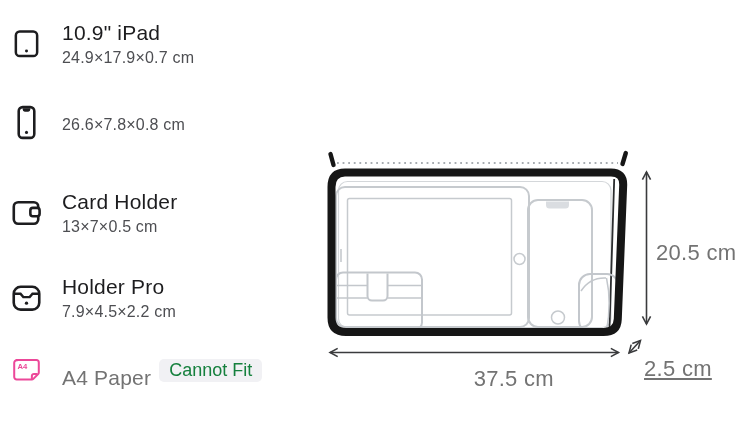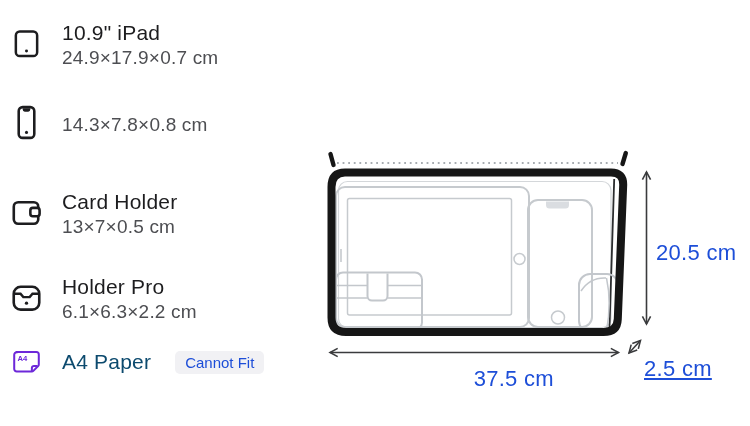--- a/index.html
+++ b/index.html
@@ -7,31 +7,31 @@
     width:750px;height:426px;position:relative;background:#ffffff;
     font-family:"Liberation Sans","DejaVu Sans",sans-serif;
     overflow:hidden;
   }
   
   .list-row{position:absolute;left:10px;display:flex;align-items:center;}
   .icon-cell{width:32px;display:flex;justify-content:center;align-items:center;margin-right:20px;color:#1d1d1f;}
   .text-cell{display:flex;flex-direction:column;}
   .title-line{display:flex;align-items:center;}
   .title{font-size:21px;line-height:24px;color:#1d1d1f;letter-spacing:.2px;white-space:nowrap;}
-  .dims{font-size:19px;line-height:18px;margin-top:4px;color:#4d4e52;letter-spacing:.2px;white-space:nowrap;}
+  .dims{font-size:16px;line-height:18px;margin-top:4px;color:#4d4e52;letter-spacing:.2px;white-space:nowrap;}
   .badge{
-    display:inline-block;margin-left:24px;background:#f1f1f4;color:#1d4ed8;
-    font-size:15px;line-height:17px;padding:3px 10px;border-radius:5px;white-space:nowrap;
+    display:inline-block;margin-left:8px;background:#f1f1f4;color:#15803d;
+    font-size:18px;line-height:17px;padding:3px 10px;border-radius:5px;white-space:nowrap;
   }
-  .row-disabled .icon-cell{color:#6d28d9;}
-  .row-disabled .title{color:#0c4a6e;}
+  .row-disabled .icon-cell{color:#ec4899;}
+  .row-disabled .title{color:#737373;margin-top:16px;}
   .row-disabled .dims{color:#c2c6ce;}
   
   .diagram{position:absolute;left:300px;top:140px;width:450px;height:286px;}
-  .dim-label{position:absolute;font-size:22px;color:#1d4ed8;letter-spacing:.3px;white-space:nowrap;}
+  .dim-label{position:absolute;font-size:22px;color:#737373;letter-spacing:.3px;white-space:nowrap;}
 </style>
 </head>
 <body>
 
 <div>
 
   <div class="list-row" style="top:21px">
     <div class="icon-cell">
       <svg width="25" height="30" viewBox="0 0 27 30">
         <rect x="2" y="1.6" width="23" height="26.4" rx="4.2" fill="none" stroke="currentColor" stroke-width="2.7"></rect>
@@ -48,21 +48,21 @@
 
   <div class="list-row" style="top:105px">
     <div class="icon-cell">
       <svg width="19" height="35" viewBox="0 0 20 36">
         <rect x="1.8" y="1.8" width="16.4" height="32.4" rx="4.2" fill="none" stroke="currentColor" stroke-width="2.7"></rect>
         <path d="M6 3 h8 v1.4 a2.2 2.2 0 0 1 -2.2 2.2 h-3.6 a2.2 2.2 0 0 1 -2.2 -2.2 z" fill="currentColor"></path>
         <circle cx="10" cy="28.4" r="1.6" fill="currentColor"></circle>
       </svg>
     </div>
     <div class="text-cell">
-      <span class="dims">14.3×7.8×0.8 cm</span>
+      <span class="dims">26.6×7.8×0.8 cm</span>
     </div>
   </div>
 
   <div class="list-row" style="top:190px">
     <div class="icon-cell">
       <svg width="29" height="26" viewBox="0 0 30 27">
         <rect x="1.8" y="2.3" width="25.4" height="22.4" rx="4.6" fill="none" stroke="currentColor" stroke-width="2.7"></rect>
         <rect x="19" y="8.2" width="9.6" height="8.6" rx="2.6" fill="#ffffff" stroke="currentColor" stroke-width="2.7"></rect>
       </svg>
     </div>
@@ -79,21 +79,21 @@
       <svg width="29" height="30" viewBox="0 0 30 30">
         <rect x="1.8" y="3.4" width="26.4" height="23.6" rx="7.2" fill="none" stroke="currentColor" stroke-width="2.7"></rect>
         <path d="M2.5 10.6 h6.3 l2.9 3.5 h6.6 l2.9 -3.5 h6.3" fill="none" stroke="currentColor" stroke-width="2.5"></path>
         <circle cx="15" cy="20.4" r="1.7" fill="currentColor"></circle>
       </svg>
     </div>
     <div class="text-cell">
       <div class="title-line">
           <span class="title">Holder Pro</span>
         </div>
-      <span class="dims">6.1×6.3×2.2 cm</span>
+      <span class="dims">7.9×4.5×2.2 cm</span>
     </div>
   </div>
 
   <div class="list-row row-disabled" style="top:350px">
     <div class="icon-cell">
       <svg width="29" height="24" viewBox="0 0 30 25">
         <path d="M4.8 2.2 h20.4 a2.6 2.6 0 0 1 2.6 2.6 v10.4 a2.2 2.2 0 0 1 -.65 1.55 l-5 5 a2.2 2.2 0 0 1 -1.55 .65 h-15.8 a2.6 2.6 0 0 1 -2.6 -2.6 v-14.9 a2.6 2.6 0 0 1 2.6 -2.6 z" fill="none" stroke="currentColor" stroke-width="2.1"></path>
         <path d="M20.6 22 v-3.2 a2.2 2.2 0 0 1 2.2 -2.2 h3.4" fill="none" stroke="currentColor" stroke-width="2.1"></path>
         <text x="5.6" y="11.6" font-size="8" font-weight="bold" fill="currentColor">A4</text>
       </svg>

